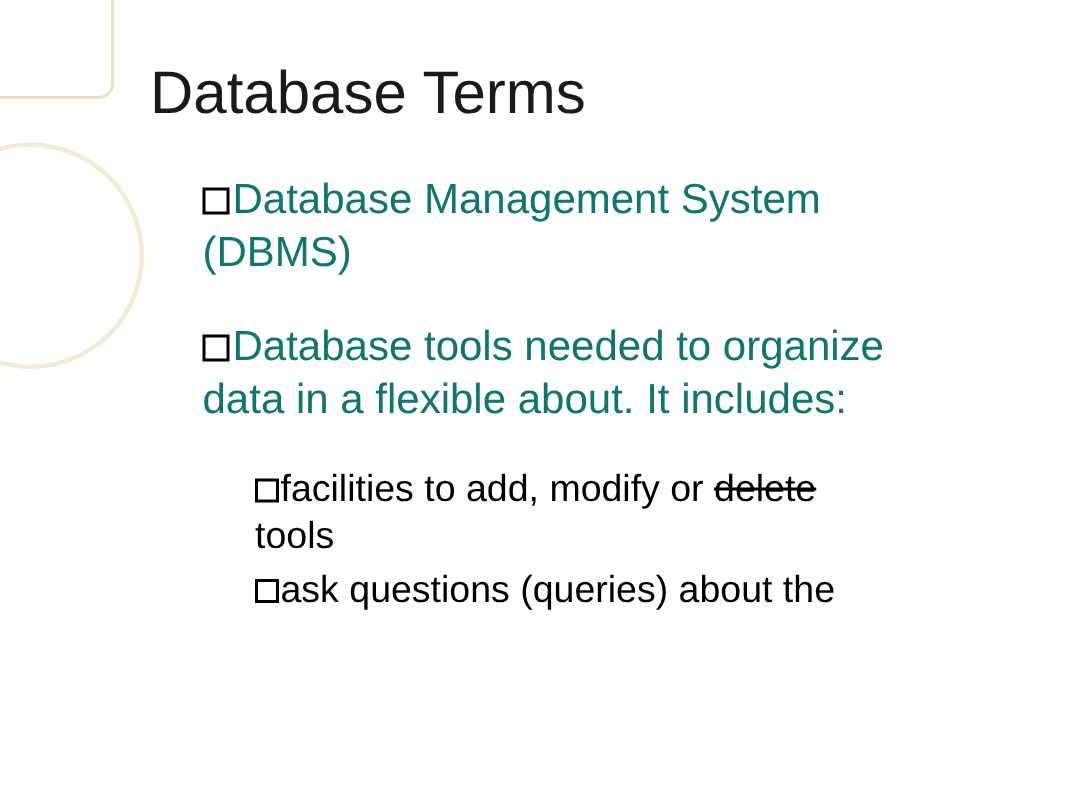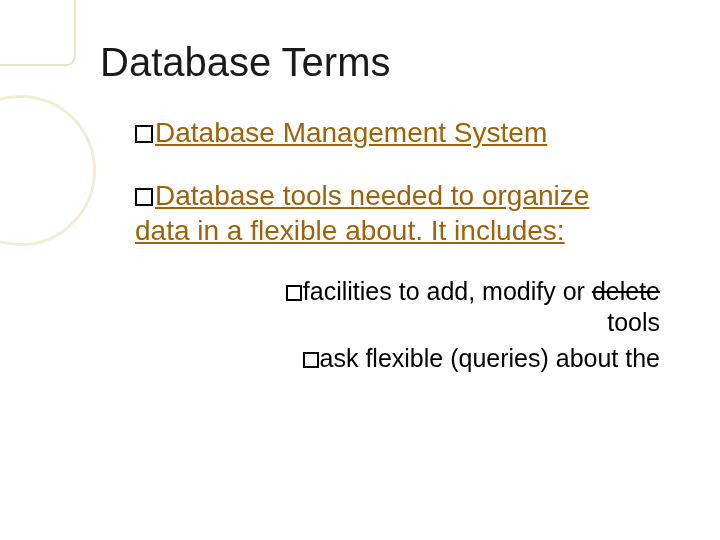--- a/index.html
+++ b/index.html
@@ -42,31 +42,29 @@
     padding: 40px 60px 30px 100px;
   }
   .title {
     font-size: 40px;
     color: #1a1a1a;
     margin: 0 0 30px 0;
     font-weight: normal;
   }
   .top-item {
     font-size: 28px;
-    color: #a16207;
+    color: #0f766e;
     margin: 0 0 28px 35px;
     line-height: 1.25;
-    text-decoration: underline;
   }
   .sub-item {
     font-size: 25px;
     color: #000;
     margin: 0 0 4px 70px;
     line-height: 1.25;
-    text-align: right;
   }
   .bullet-box {
     display: inline-block;
     width: 18px;
     height: 18px;
     border: 2px solid #000;
     vertical-align: baseline;
     margin-right: 2px;
     position: relative;
     top: 1px;
@@ -92,30 +90,31 @@
 
 <div class="decor-square"></div>
 <div class="decor-circle"></div>
 
 <div class="slide">
 
   <h1 class="title">Database Terms</h1>
 
   <p class="top-item">
     <span class="bullet-box"></span><span>Database Management System</span><br>
+    <span>(DBMS)</span>
   </p>
 
   <p class="top-item">
     <span class="bullet-box"></span><span>Database tools needed to organize</span><br>
     <span>data in a flexible about. It includes:</span>
   </p>
 
   <p class="sub-item">
     <span class="bullet-box-sm"></span><span>facilities to add, modify or </span><span class="strike">delete</span><br>
     <span>tools</span>
   </p>
 
   <p class="sub-item">
-    <span class="bullet-box-sm"></span><span>ask flexible (queries) about the</span><br>
+    <span class="bullet-box-sm"></span><span>ask questions (queries) about the</span><br>
   </p>
 
 
 </div>
 
 </body></html>

